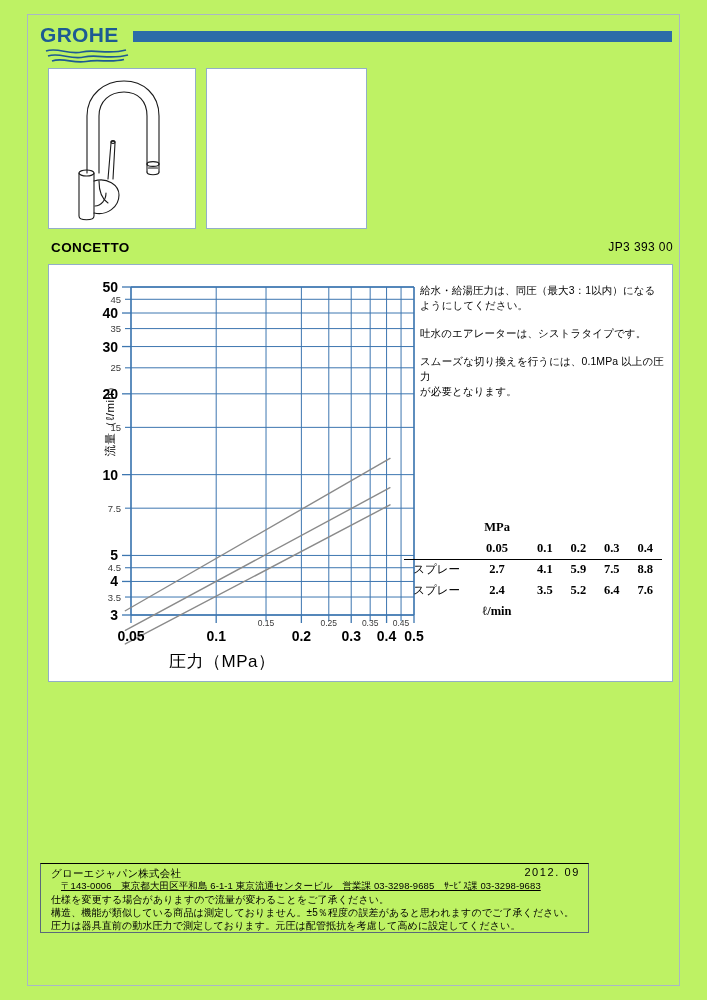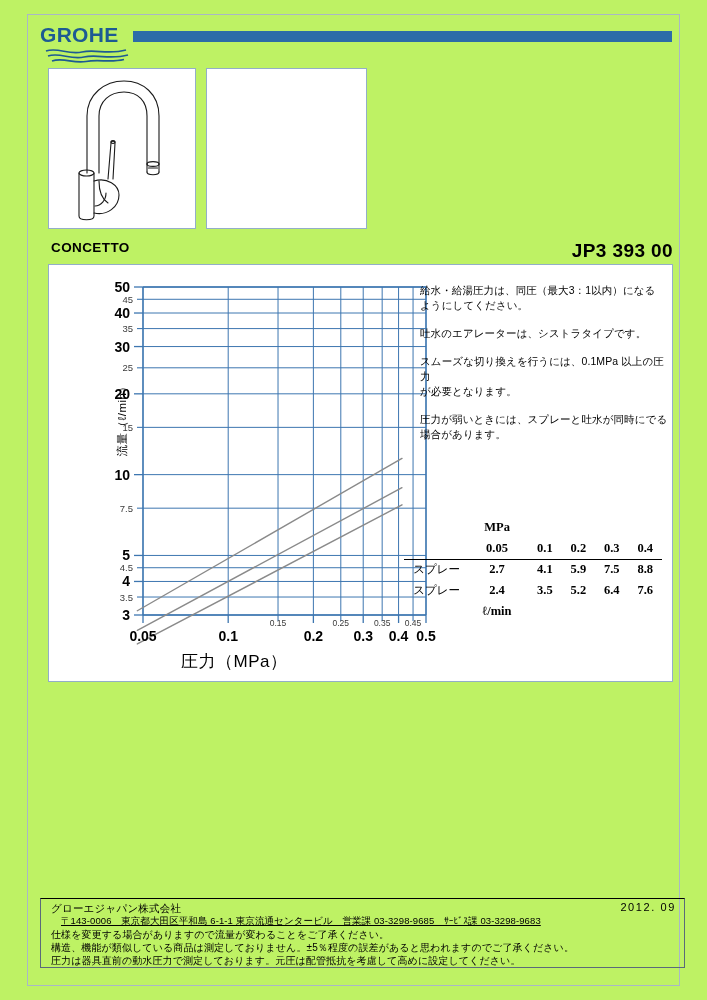--- a/index.html
+++ b/index.html
@@ -57,35 +57,35 @@
     left: 48px; top: 240px;
     width: 625px; height: 18px;
   }
   .product-name {
     position: absolute; left: 3px; top: 0;
     font-size: 13.5px; font-weight: bold; color: #000;
     letter-spacing: 0.4px;
   }
   .product-code {
     position: absolute; right: 0px; top: 0;
-    font-size: 19px; font-weight: bold; color: #000;
+    font-size: 12px; font-weight: normal; color: #000;
     letter-spacing: 0.4px;
   }
   
   .panel {
     position: absolute;
     left: 48px; top: 264px;
     width: 625px; height: 418px;
     border: 1px solid #93aec8;
     background: #fff;
   }
   
   .chart-wrap {
     position: absolute;
-    left: 12px; top: 0px;
+    left: 0px; top: 0px;
     width: 400px; height: 418px;
   }
   .chart-svg { position: absolute; left: 0; top: 0; }
   .ylabel {
     position: absolute;
     left: -4px; top: 146px;
     width: 130px;
     transform: rotate(-90deg);
     transform-origin: 50% 50%;
     text-align: center;
@@ -157,22 +157,22 @@
     text-align: left; padding-left: 2px;
   }
   .lmin-label {
     font-size: 11.5px; font-weight: normal;
     text-align: left; padding-left: 2px;
   }
   .hdr-underline td { border-bottom: 1.4px solid #000; }
   
   .footer-box {
     position: absolute;
-    left: 40px; top: 898px;
-    width: 645px; height: 70px;
+    left: 40px; top: 863px;
+    width: 549px; height: 70px;
     border: 1px solid #5a6a7a;
     border-top: 1.5px solid #000;
   }
   .footer-company {
     position: absolute; left: 10px; top: 3px;
     font-size: 10.5px; color: #000; letter-spacing: 0.2px;
   }
   .footer-date {
     position: absolute; right: 8px; top: 2px;
     font-size: 11px; color: #000; letter-spacing: 1.6px;
@@ -335,21 +335,20 @@
           </g>
       </svg>
       <div class="ylabel">流量（ℓ/min）</div>
       <div class="xlabel">圧力（MPa）</div>
     </div>
 
     <div class="notes">
       <div class="note-p">給水・給湯圧力は、同圧（最大3：1以内）になる<br>ようにしてください。</div>
       <div class="note-p">吐水のエアレーターは、シストラタイプです。</div>
       <div class="note-p">スムーズな切り換えを行うには、0.1MPa 以上の圧力<br>が必要となります。</div>
-      <div class="note-p">圧力が弱いときには、スプレーと吐水が同時にでる<br>場合があります。</div>
     </div>
 
     <div class="table-area">
       <table class="tbl">
         <tbody id="tbl-body">
             <tr>
               <td class="rowlab"></td>
               <td class="mpa-label">MPa</td>
               <td colspan="4"></td>
             </tr>

